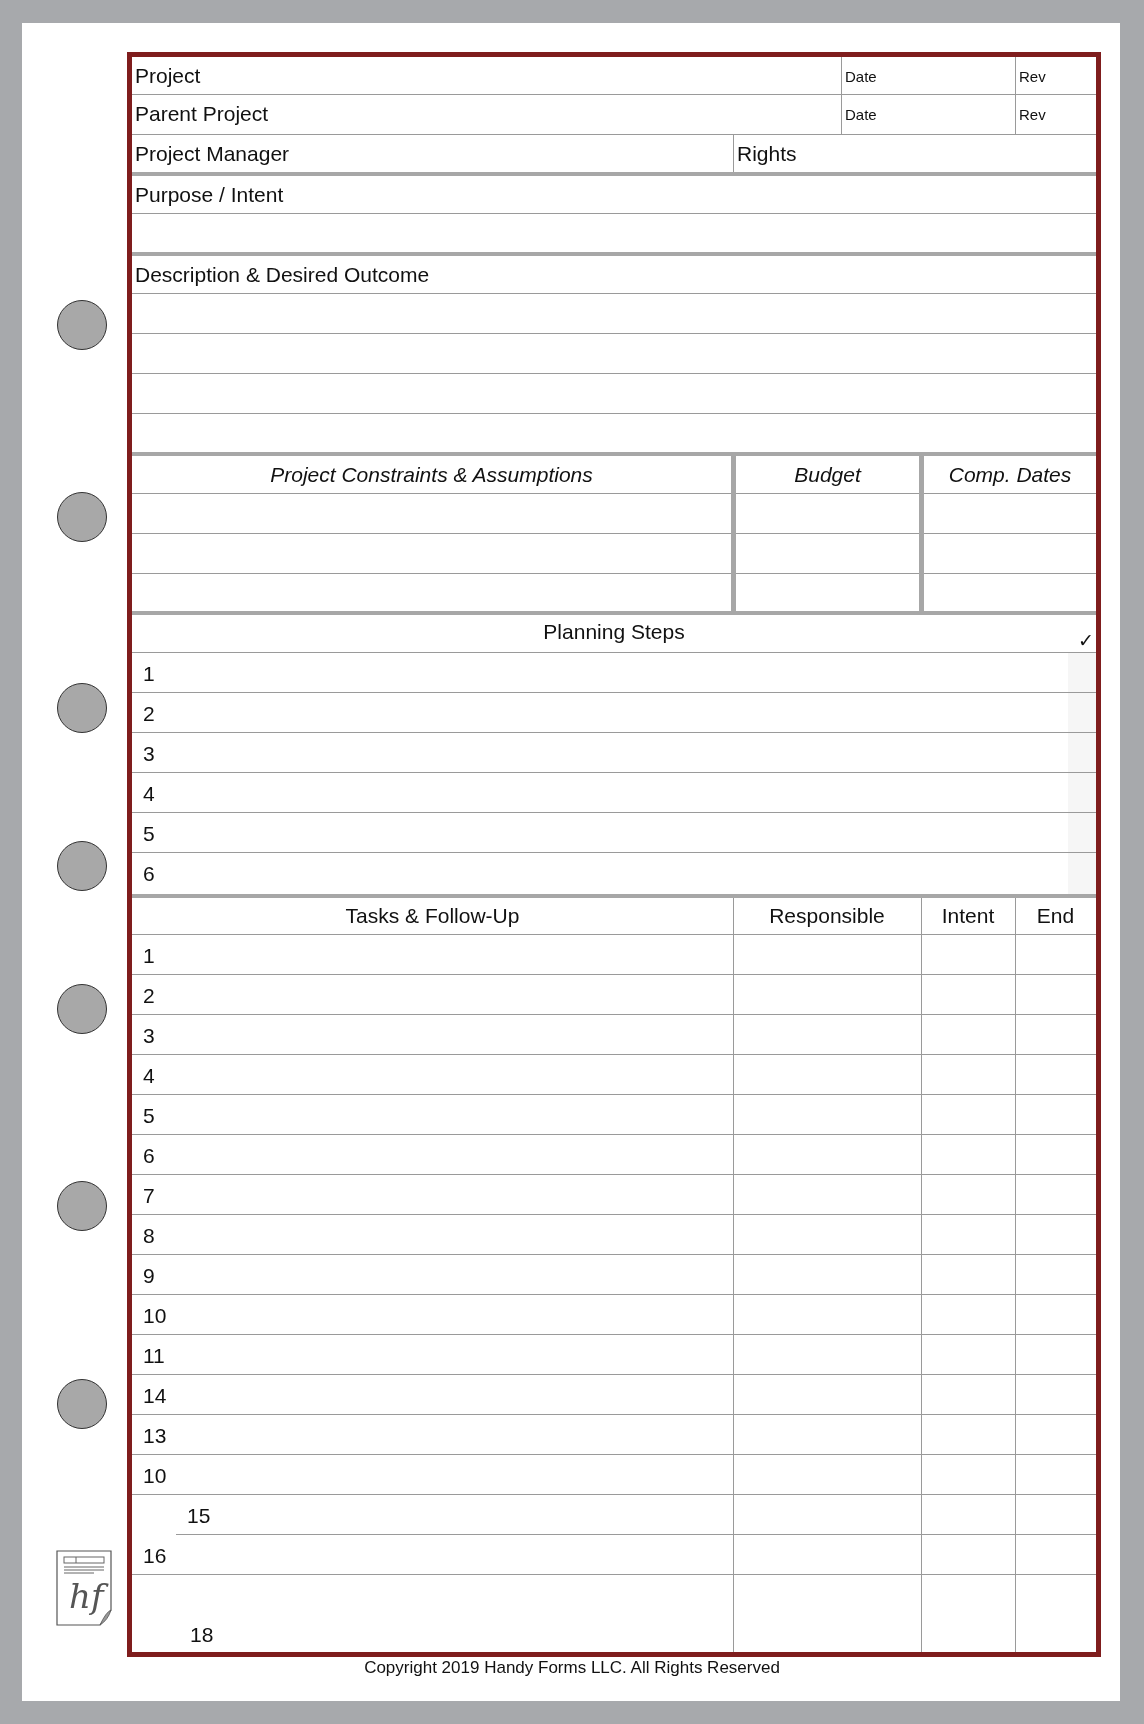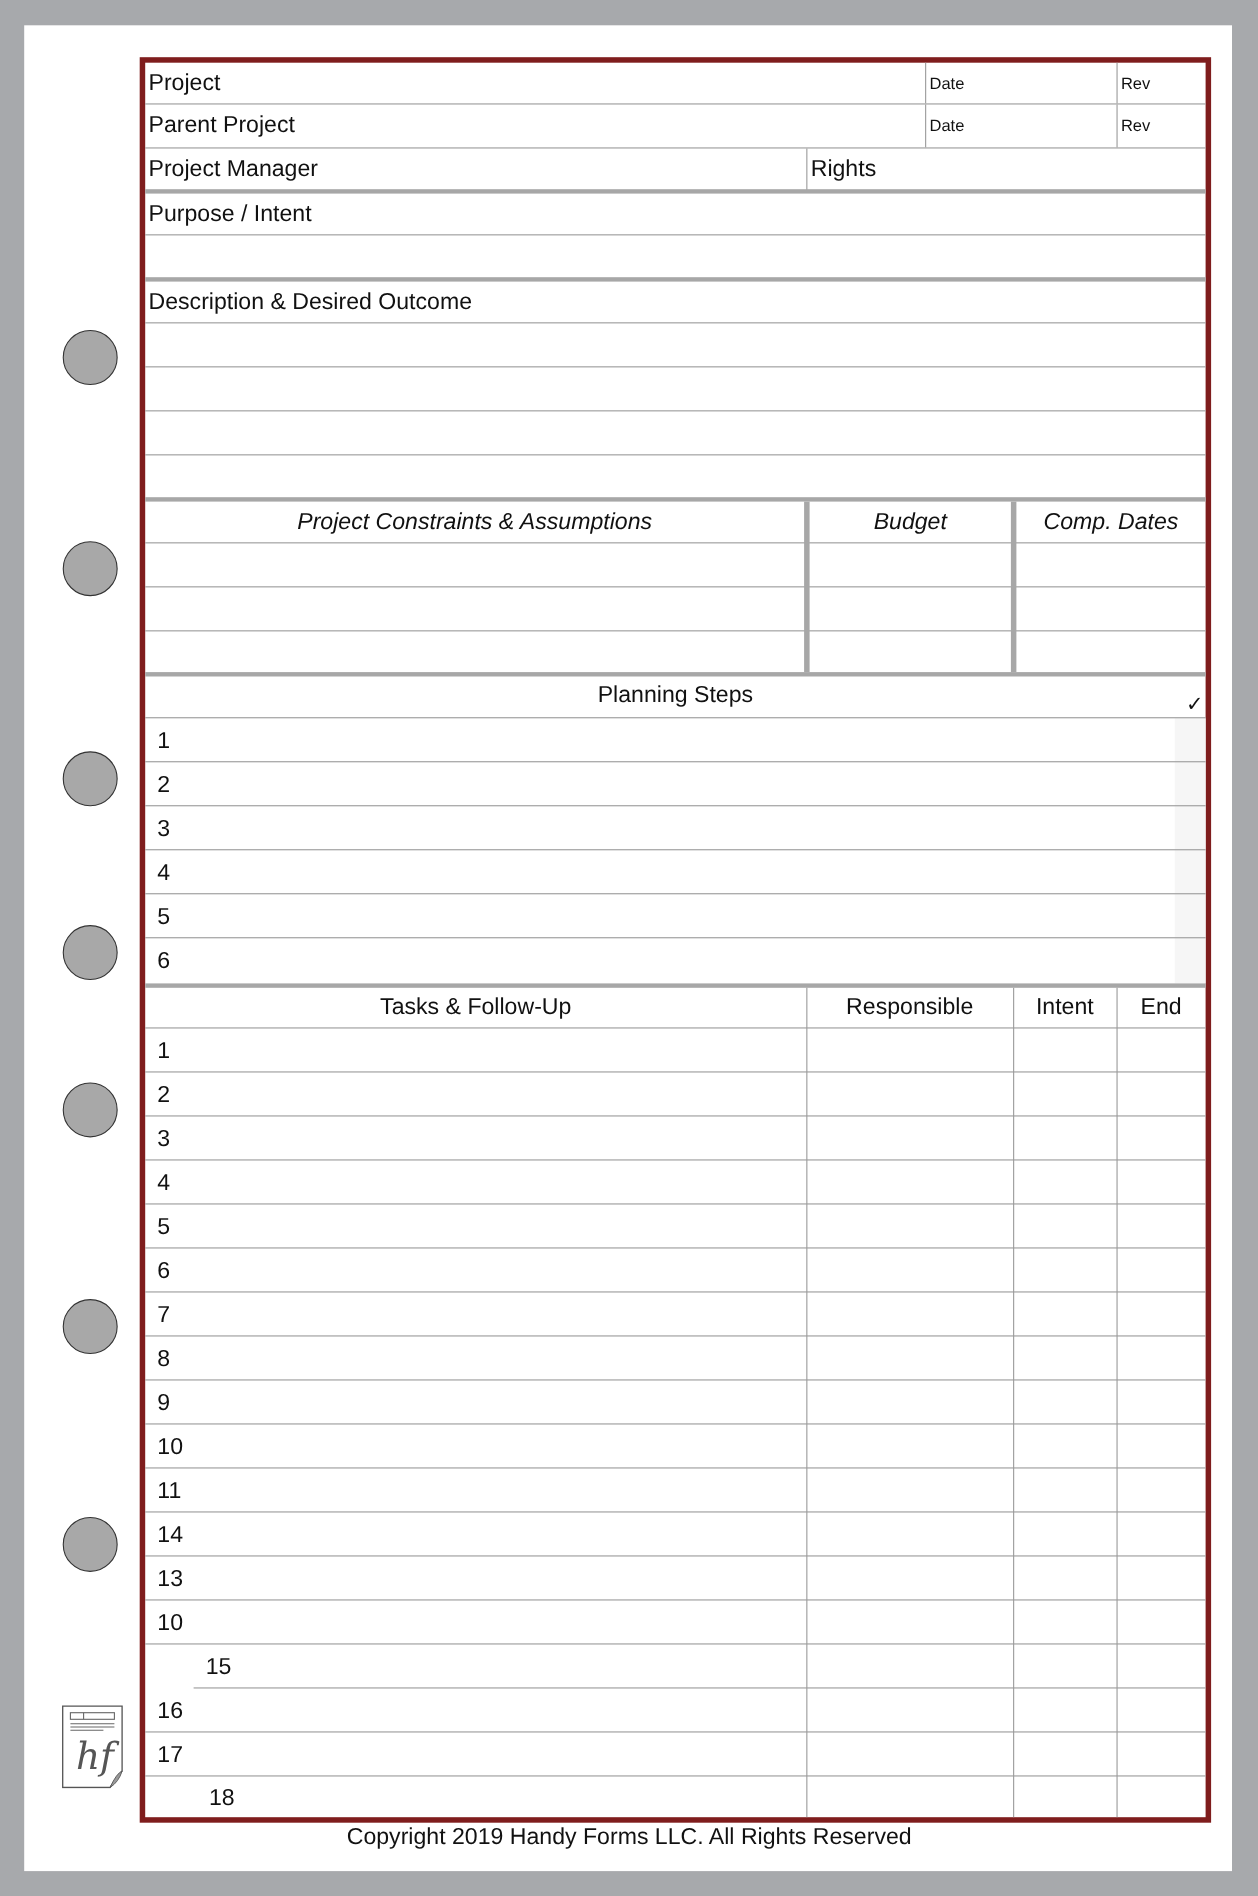--- a/index.html
+++ b/index.html
@@ -12,21 +12,21 @@
           border:5px solid #7f1d1d; box-sizing:border-box; background:#fff; }
   .row { position:absolute; left:0; right:0; border-bottom:1.3px solid #9a9a9a; box-sizing:border-box; }
   .thick { position:absolute; left:0; right:0; height:4px; background:#a7a7a7; }
   .lbl { position:absolute; font-size:21px; white-space:nowrap; }
   .small { font-size:15px; }
   .vline { position:absolute; top:0; bottom:0; width:1.3px; background:#9a9a9a; }
   .vthick { position:absolute; width:5px; background:#a7a7a7; }
   .center { text-align:center; left:0; right:0; }
   .num { position:absolute; left:11px; font-size:21px; }
   .checkcol { position:absolute; right:0; width:28px; background:#f6f6f6; }
-  .footer { position:absolute; left:0; right:0; top:1658px; text-align:center; font-size:21px; }
+  .footer { position:absolute; left:0; right:0; top:1658px; text-align:center; font-size:17px; }
   .logo { position:absolute; left:56px; top:1550px; width:56px; height:76px; }
 </style>
 </head>
 <body>
 
 <div class="page"></div>
 
 <div class="hole" style="top:300px"></div>
 <div class="hole" style="top:492px"></div>
 <div class="hole" style="top:683px"></div>
@@ -165,23 +165,20 @@
       </div>
     <div class="row" style="top:557px;height:40px;">
         <span class="num" style="top:9px;">10</span>
       </div>
     <div class="row" style="top:597px;height:40px;margin-left:44px;">
         <span class="num" style="top:9px;">15</span>
       </div>
     <div class="row" style="top:637px;height:40px;">
         <span class="num" style="top:9px;">16</span>
       </div>
-    <div class="row" style="top:677px;height:40px;">
-        <span class="num" style="top:9px;">17</span>
-      </div>
     <div class="row" style="top:717px;height:37px;border-bottom:none;margin-left:47px;">
         <span class="num" style="top:8px;">18</span>
       </div>
   </div>
 </div>
 
 <div class="logo">
   <svg width="56" height="76" viewBox="0 0 56 76">
     <path d="M1 1 H55 V60 L44 75 H1 Z" fill="#fff" stroke="#555" stroke-width="1.2"></path>
     <path d="M55 60 Q50 62 44 75 Q52 70 55 60 Z" fill="#999" stroke="#555" stroke-width="0.8"></path>

